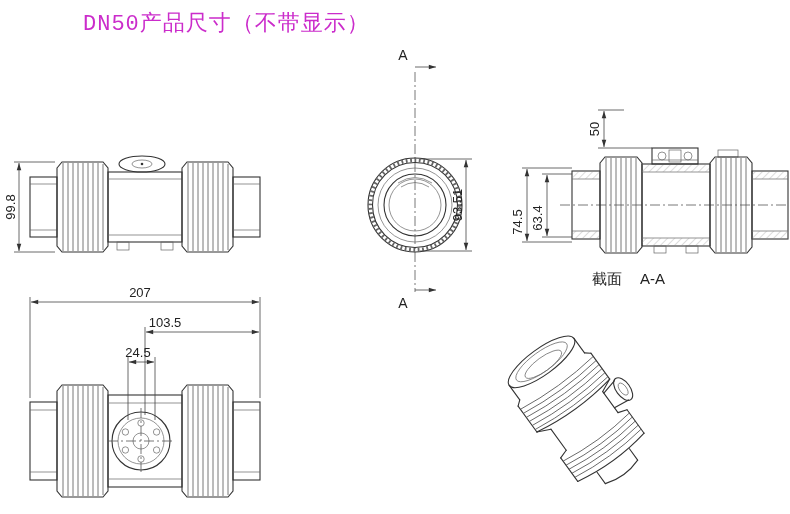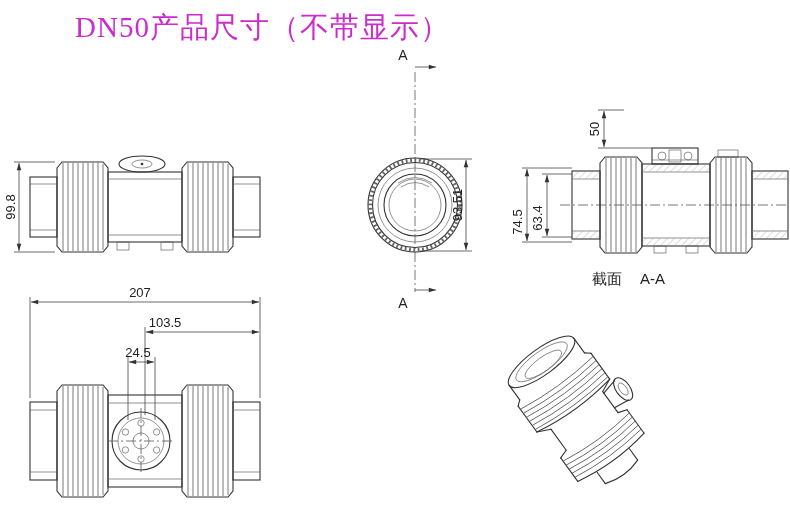--- a/index.html
+++ b/index.html
@@ -1,19 +1,19 @@
 <!DOCTYPE html>
 <html><head>
 <meta charset="utf-8">
 <style>
   html,body{margin:0;padding:0;background:#ffffff;}
   .stage{position:relative;width:790px;height:514px;background:#ffffff;overflow:hidden;
          font-family:"Liberation Sans",sans-serif;}
-  .title{position:absolute;left:75px;top:8px;font-size:29px;letter-spacing:1px;
-         color:#cb2ccb;white-space:nowrap;font-family:Liberation Serif, serif;}
+  .title{position:absolute;left:83px;top:8px;font-size:22px;letter-spacing:1px;
+         color:#cb2ccb;white-space:nowrap;font-family:Liberation Mono, monospace;}
   svg{position:absolute;left:0;top:0;}
   .ln{stroke:#333;stroke-width:1.1;fill:none;stroke-linecap:round;}
   .thin{stroke:#666;stroke-width:0.7;fill:none;}
   .rib{stroke:#555;stroke-width:0.8;fill:none;}
   .dim{stroke:#444;stroke-width:0.8;fill:none;}
   .cl{stroke:#555;stroke-width:0.8;fill:none;stroke-dasharray:10 3 2 3;}
   .dimtxt{font:13px "Liberation Sans",sans-serif;fill:#222;}
   .marktxt{font:14px "Liberation Sans",sans-serif;fill:#222;}
   .captxt{font:15px "Liberation Sans",sans-serif;fill:#222;}
 </style>

